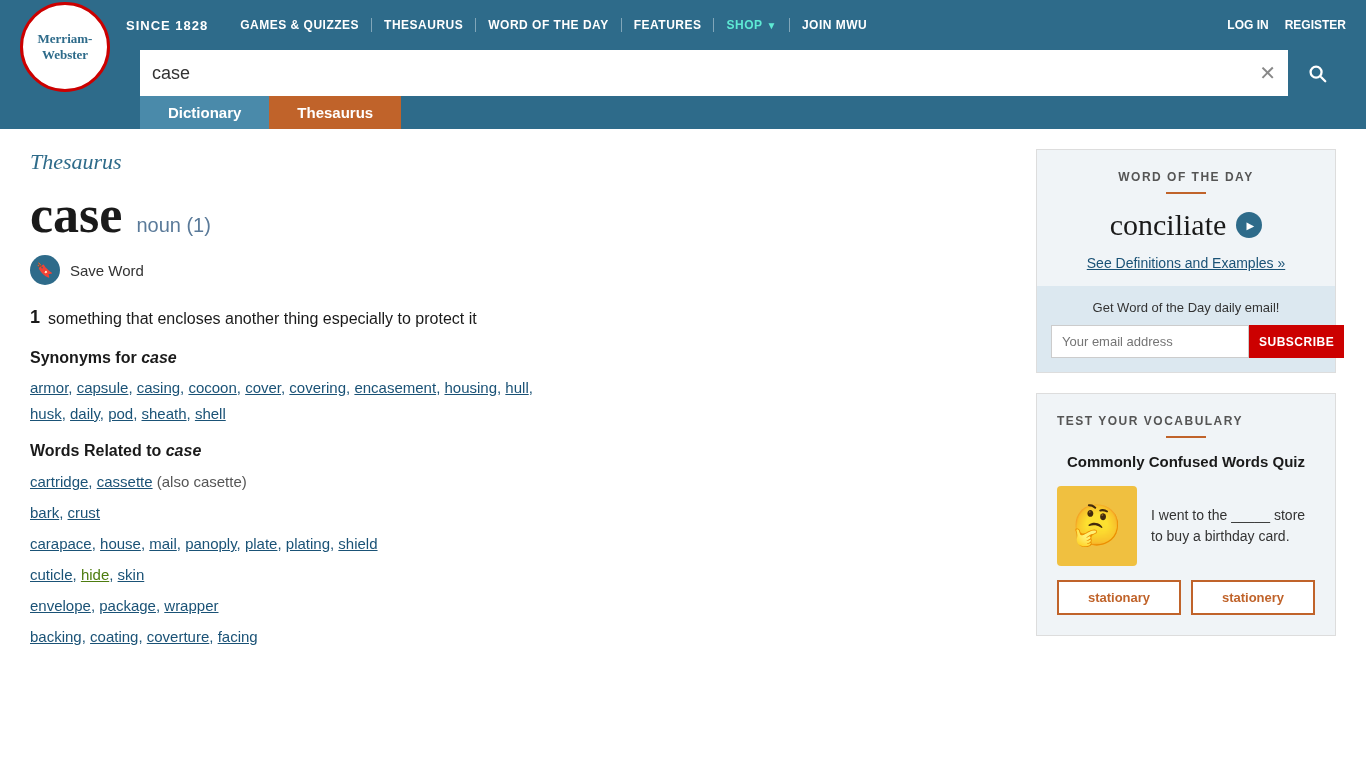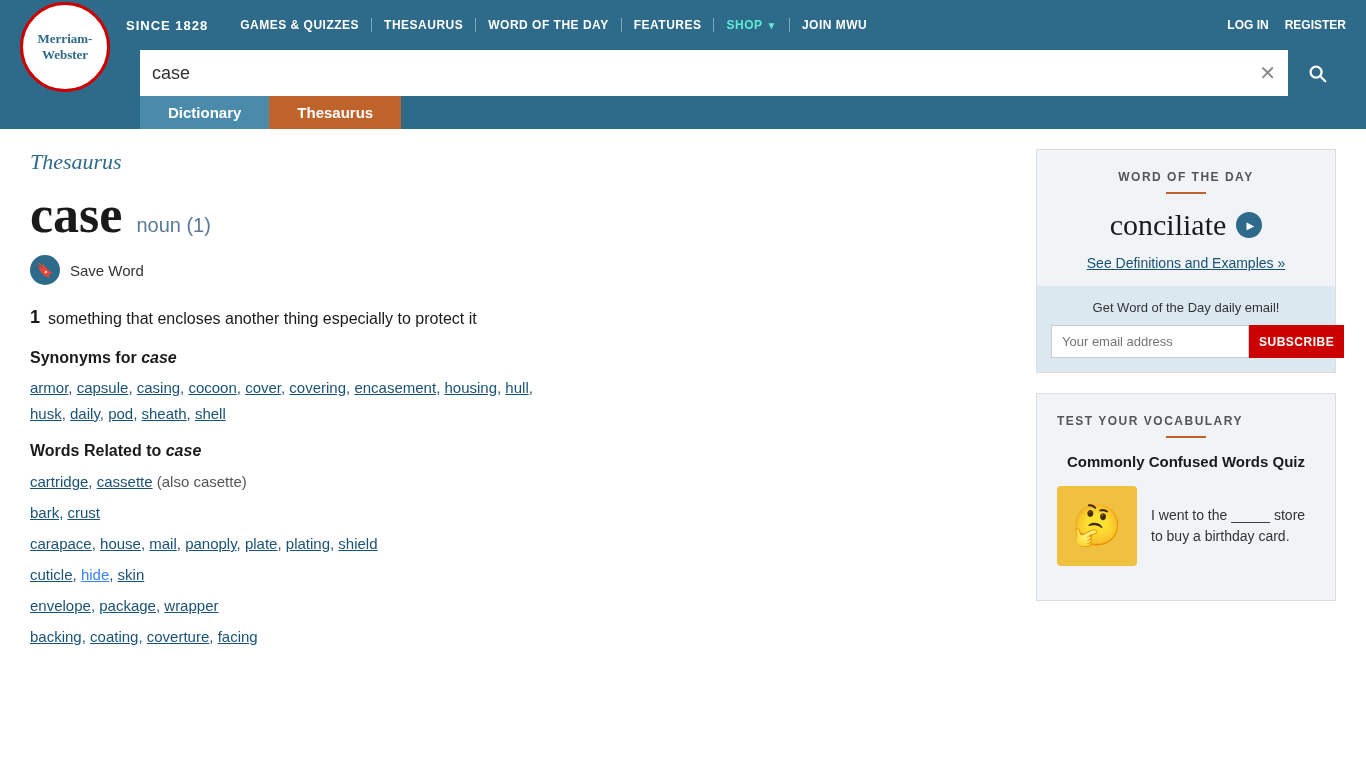--- a/index.html
+++ b/index.html
@@ -120,21 +120,21 @@
         <a href="#" style="color:#1a5276;">carapace</a>,
         <a href="#" style="color:#1a5276;">house</a>,
         <a href="#" style="color:#1a5276;">mail</a>,
         <a href="#" style="color:#1a5276;">panoply</a>,
         <a href="#" style="color:#1a5276;">plate</a>,
         <a href="#" style="color:#1a5276;">plating</a>,
         <a href="#" style="color:#1a5276;">shield</a>
       </div>
       <div style="font-family:Arial,sans-serif; font-size:15px; line-height:1.8; color:#1a5276; margin-bottom:4px;">
         <a href="#" style="color:#1a5276;">cuticle</a>,
-        <a href="#" style="color:#3b82f6;margin-top:11px;">hide</a>,
+        <a href="#" style="color:#4d7c0f;margin-top:11px;">hide</a>,
         <a href="#" style="color:#1a5276;">skin</a>
       </div>
       <div style="font-family:Arial,sans-serif; font-size:15px; line-height:1.8; color:#1a5276; margin-bottom:4px;">
         <a href="#" style="color:#1a5276;">envelope</a>,
         <a href="#" style="color:#1a5276;">package</a>,
         <a href="#" style="color:#1a5276;">wrapper</a>
       </div>
       <div style="font-family:Arial,sans-serif; font-size:15px; line-height:1.8; color:#1a5276; ">
         <a href="#" style="color:#1a5276;">backing</a>,
         <a href="#" style="color:#1a5276;">coating</a>,
@@ -170,15 +170,19 @@
     <div style="background:#f0f4f7; border:1px solid #ddd; padding:20px;">
       <div style="font-family:Arial,sans-serif; font-size:12px; font-weight:bold; letter-spacing:1.5px; color:#555; text-align:left; margin-bottom:8px;">TEST YOUR VOCABULARY</div>
       <div style="width:40px; height:2px; background:#c0632a; margin:0 auto 14px;"></div>
       <div style="font-family:Arial,sans-serif; font-size:15px; font-weight:bold; color:#1a1a1a; margin-bottom:14px; text-align:center; line-height:1.3;">Commonly Confused Words Quiz</div>
       <div style="display:flex; gap:14px; margin-bottom:14px; align-items:center;">
         <div style="width:80px; height:80px; background:#f0c040; border-radius:4px; display:flex; align-items:center; justify-content:center; font-size:40px; flex-shrink:0;">
           <span>🤔</span>
         </div>
         <div style="font-family:Arial,sans-serif; font-size:14px; color:#333; line-height:1.5;">I went to the _____ store to buy a birthday card.</div>
       </div>
+      <div style="display:flex; gap:10px;">
+        <button style="flex:1; border:2px solid #c0632a; background:#fff; color:#c0632a; font-family:Arial,sans-serif; font-size:13px; font-weight:bold; padding:8px 6px; cursor:pointer; text-align:center;">stationary</button>
+        <button style="flex:1; border:2px solid #c0632a; background:#fff; color:#c0632a; font-family:Arial,sans-serif; font-size:13px; font-weight:bold; padding:8px 6px; cursor:pointer; text-align:center;">stationery</button>
+      </div>
     </div>
   </div>
 </div>
 
 </body></html>

